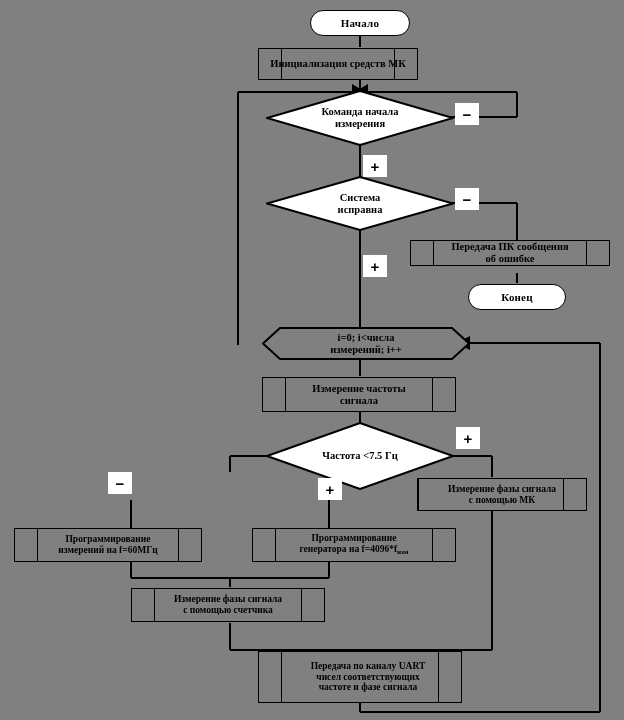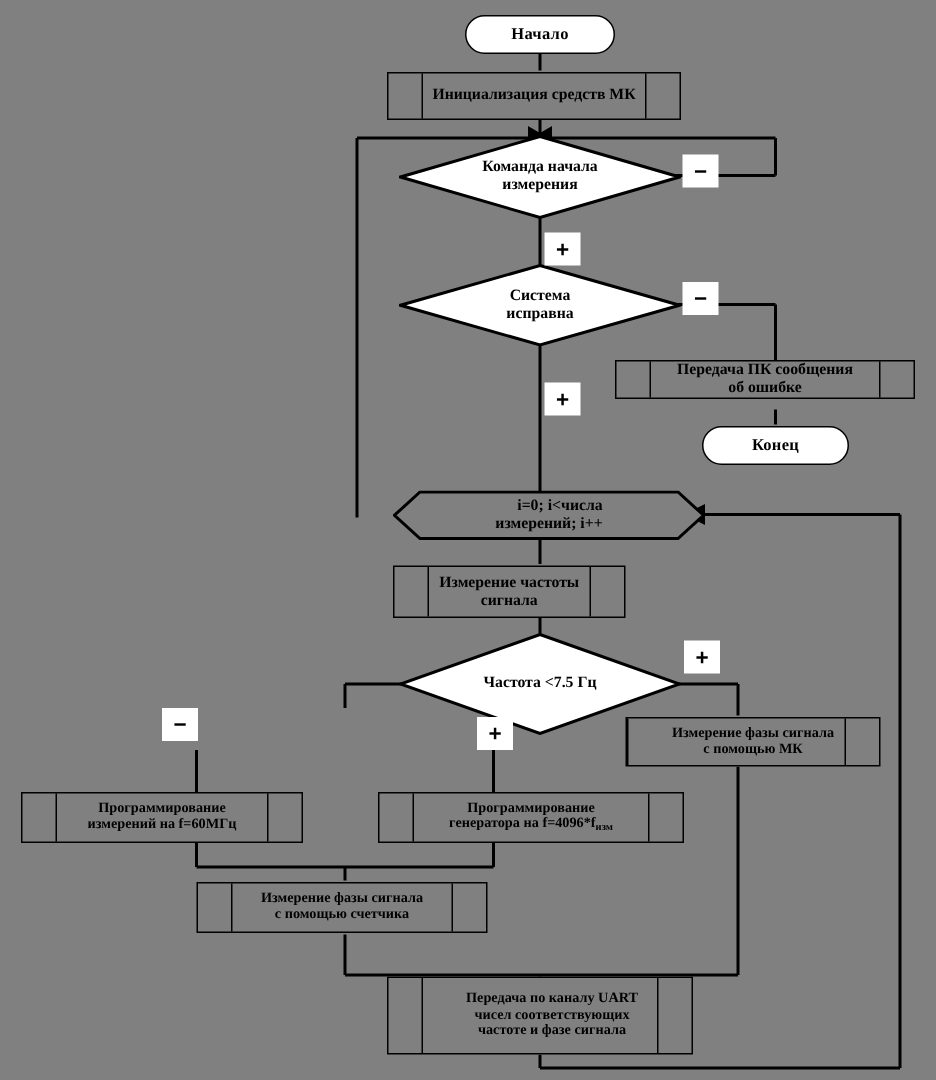--- a/index.html
+++ b/index.html
@@ -31,21 +31,21 @@
   .proc .txt{position:relative;z-index:2;padding:0 3px;}
 
   
   .dec{font-size:10.5px;background:transparent;border:0;}
   .dec svg{position:absolute;left:0;top:0;width:100%;height:100%;z-index:1;}
   .dec .txt{position:relative;z-index:2;padding:0 10px;}
 
   
   .hex{font-size:10.5px;background:transparent;border:0;}
   .hex svg{position:absolute;left:0;top:0;width:100%;height:100%;z-index:1;}
-  .hex .txt{position:relative;z-index:2;text-align:right;}
+  .hex .txt{position:relative;z-index:2;}
 
   
   .sign{position:absolute;background:#ffffff;border:0;
         display:flex;align-items:center;justify-content:center;
         font-family:"Liberation Sans",sans-serif;font-weight:bold;
         font-size:15px;color:#000;z-index:6;width:24px;height:22px;}
 
   .sub{font-size:7px;vertical-align:-2px;text-align:right;}
 </style>
 </head>
@@ -113,21 +113,21 @@
       <polygon points="368,84 356,91 368,98"></polygon>
 
       <polygon points="470,336 456,343 470,350"></polygon>
     </g>
   </svg>
 
   <div class="node term" style="left:310px;top:10px;width:100px;height:26px;text-align:right;">
     <span>Начало</span>
   </div>
 
-  <div class="node proc" style="left:258px;top:48px;width:196px;height:32px;">
+  <div class="node proc" style="left:258px;top:48px;width:160px;height:32px;">
     <span class="bar l"></span>
     <span class="bar r"></span>
     <span class="txt">Инициализация средств МК</span>
   </div>
 
   <div class="node dec" style="left:266px;top:90px;width:188px;height:56px;">
     <svg viewBox="0 0 188 56" preserveAspectRatio="none">
       <polygon points="94,1 187,28 94,55 1,28" fill="#ffffff" stroke="#000" stroke-width="2"></polygon>
     </svg>
     <span class="txt">
@@ -166,21 +166,21 @@
   <div class="node hex" style="left:262px;top:327px;width:208px;height:33px;">
     <svg viewBox="0 0 208 33" preserveAspectRatio="none">
       <polygon points="18,1 190,1 207,16.5 190,32 18,32 1,16.5" fill="#808080" stroke="#000" stroke-width="2"></polygon>
     </svg>
     <span class="txt">
       <span>i=0; i&lt;числа</span><br>
       <span>измерений; i++</span>
     </span>
   </div>
 
-  <div class="node proc" style="left:262px;top:377px;width:155px;height:35px;">
+  <div class="node proc" style="left:262px;top:377px;width:194px;height:35px;">
     <span class="bar l"></span>
     <span class="bar r"></span>
     <span class="txt">
       <span>Измерение частоты</span><br>
       <span>сигнала</span>
     </span>
   </div>
 
   <div class="node dec" style="left:266px;top:422px;width:188px;height:68px;">
     <svg viewBox="0 0 188 68" preserveAspectRatio="none">

